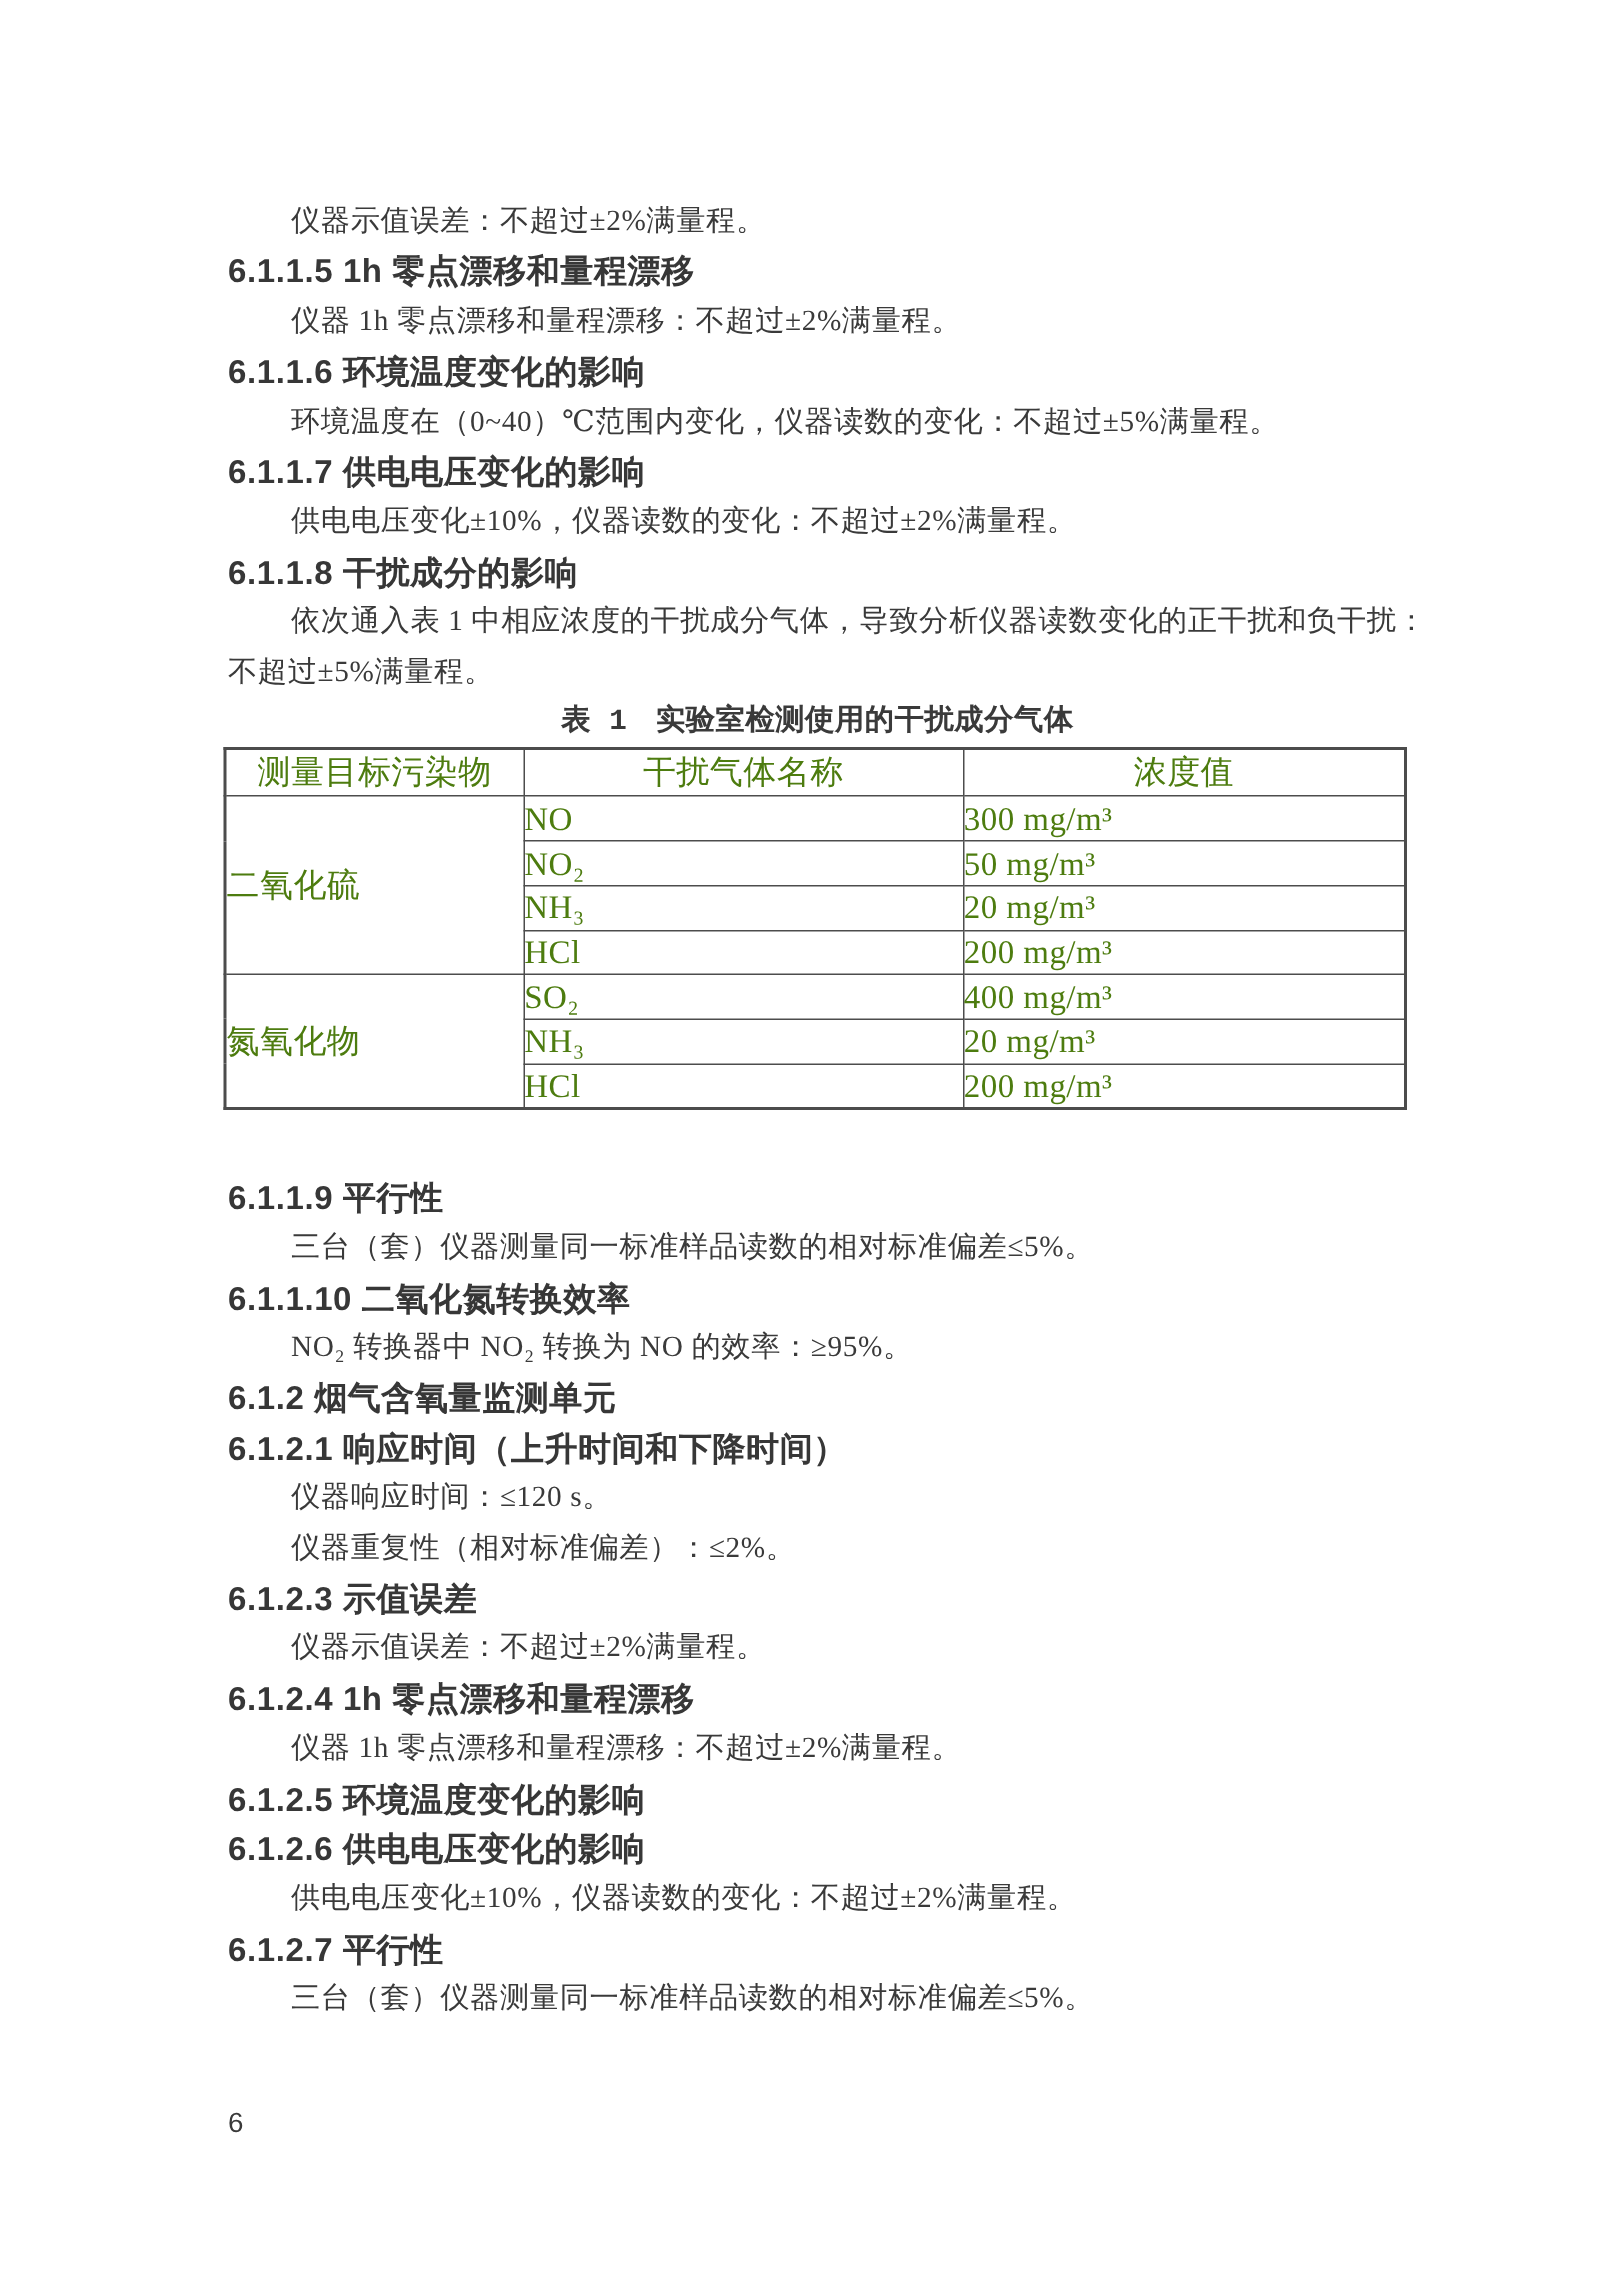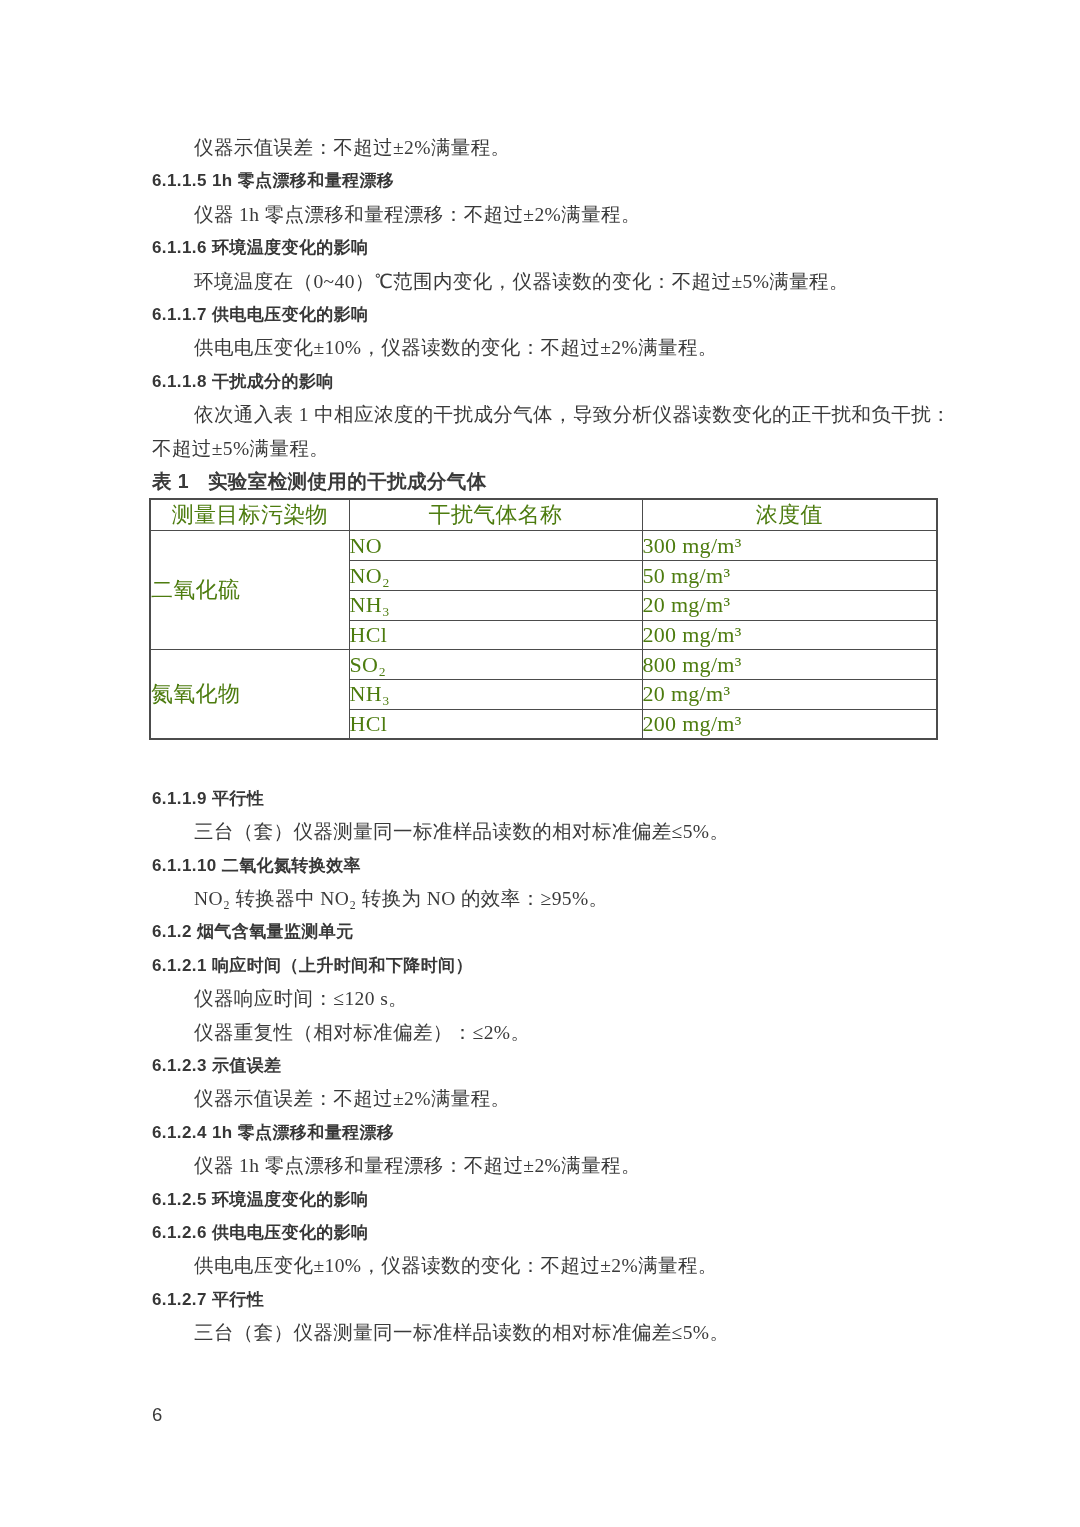--- a/index.html
+++ b/index.html
@@ -20,31 +20,31 @@
     position: absolute;
     left: 152px; top: 131px;
     width: 786px;
   }
   .line {
     font-size: 19.5px;
     line-height: 33.4px;
     white-space: nowrap;
     letter-spacing: 0.4px;
   }
-  .para { text-indent: 42px; font-family: Liberation Serif, serif; }
+  .para { text-indent: 42px; }
   .para-cont { text-indent: 0; }
   .heading {
     font-family: "Liberation Sans", "DejaVu Sans", sans-serif;
     font-weight: 700;
-    font-size: 17px;
+    font-size: 22px;
     color: #373737;
   }
   .caption {
-    text-align: left;
-    font-family: Liberation Sans, sans-serif;
+    text-align: center;
+    font-family: Liberation Mono, monospace;
     font-weight: 700;
     white-space: nowrap;
   }
   .caption .cap-label { margin-right: 19px; }
   table.t1 {
     border-collapse: collapse;
     table-layout: fixed;
     width: 787px;
     margin-left: -3px;
     border: 2px solid #4c4c4c;
@@ -120,21 +120,21 @@
           <td>NH₃</td>
           <td>20 mg/m³</td>
         </tr>
         <tr>
           <td>HCl</td>
           <td>200 mg/m³</td>
         </tr>
         <tr>
           <td rowspan="3">氮氧化物</td>
           <td>SO₂</td>
-          <td>800 mg/m³</td>
+          <td>400 mg/m³</td>
         </tr>
         <tr>
           <td>NH₃</td>
           <td>20 mg/m³</td>
         </tr>
         <tr>
           <td>HCl</td>
           <td>200 mg/m³</td>
         </tr>
       </tbody>

